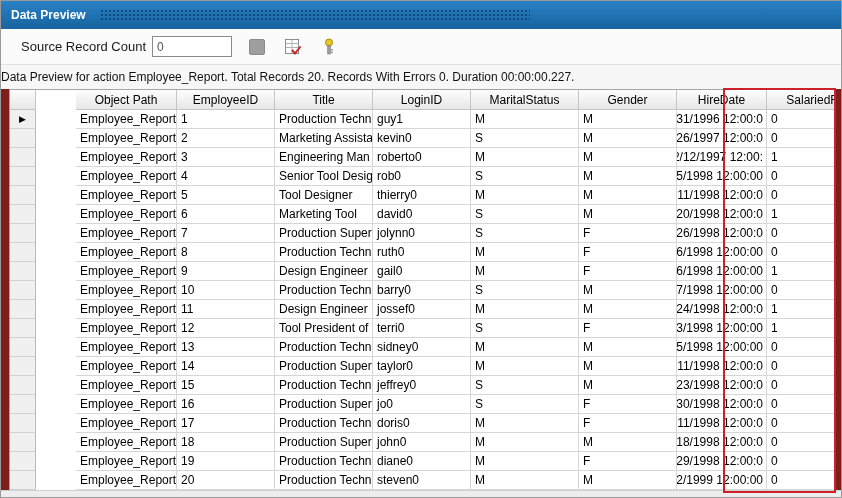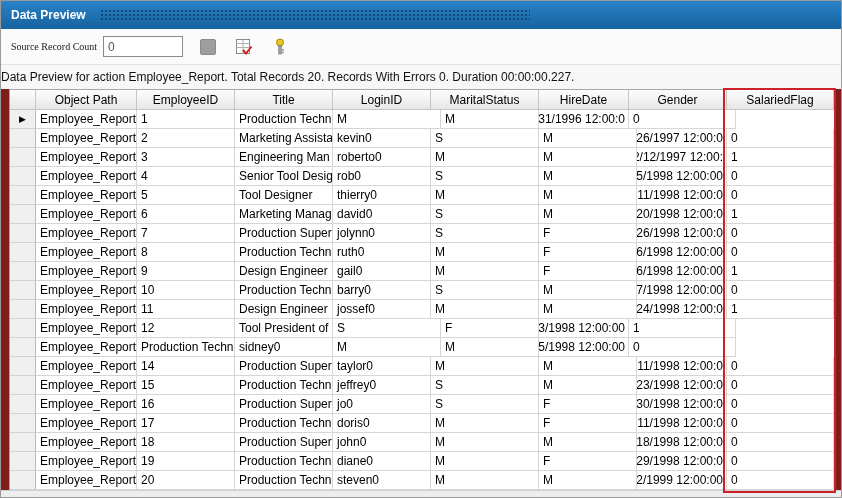--- a/index.html
+++ b/index.html
@@ -19,21 +19,21 @@
     margin-left:14px; width:430px; height:12px;
     background-image:radial-gradient(rgba(0,40,80,0.55) 1px, transparent 1.2px);
     background-size:4px 4px;
   }
   
   #toolbar {
     position:absolute; left:0; top:28px; width:100%; height:36px;
     background:#fbfbfb; border-bottom:1px solid #e3e3e3;
     display:flex; align-items:center;
   }
-  #toolbar .lbl { font-size:10px; color:#1a1a1a; padding-left:10px; white-space:nowrap;font-family:Liberation Serif, serif; }
+  #toolbar .lbl { font-size:13px; color:#1a1a1a; padding-left:20px; white-space:nowrap; }
   #toolbar input {
     margin-left:6px; width:80px; height:21px;
     border:1px solid #8a8a8a; font-size:12px; color:#555;
     padding:0 4px; background:#fff; font-family:"Liberation Sans", sans-serif;
   }
   .tbtn {
     width:22px; height:22px; border:none; background:transparent;
     display:flex; align-items:center; justify-content:center; cursor:pointer; padding:0;
   }
   #btn-stop { margin-left:14px; }
@@ -68,21 +68,21 @@
     flex:0 0 26px; width:26px; background:#f0f0f0;
     border-right:1px solid #b9b9b9; border-bottom:1px solid #d2d2d2;
     display:flex; align-items:center; justify-content:center;
   }
   .arrow { font-size:9px; color:#000; line-height:1; }
   .cell {
     border-right:1px solid #d6d6d6; border-bottom:1px solid #d6d6d6;
     display:flex; align-items:center; padding-left:4px;
     white-space:nowrap; overflow:hidden; color:#000; background:#fff;
   }
-  .c0 { flex:0 0 101px; width:101px; }
+  .c0 { flex:0 0 101px; width:101px;margin-left:40px; }
   .c1 { flex:0 0 98px;  width:98px;  }
   .c2 { flex:0 0 98px;  width:98px;  }
   .c3 { flex:0 0 98px;  width:98px;  }
   .c4 { flex:0 0 108px; width:108px; }
   .c5 { flex:0 0 98px;  width:98px;  }
   .c6 { flex:0 0 90px;  width:90px;  }
   .c7 { flex:0 0 107px; width:107px; }
   .cell.c6 { justify-content:flex-end; padding-left:0; padding-right:3px; }
   
   #hl {
@@ -136,33 +136,34 @@
 
   <div id="grid">
     <div id="gheader">
       <div id="corner"></div>
 
     <div class="hcell c0">Object Path</div>
         <div class="hcell c1">EmployeeID</div>
         <div class="hcell c2">Title</div>
         <div class="hcell c3">LoginID</div>
         <div class="hcell c4">MaritalStatus</div>
+        <div class="hcell c5">Gender</div>
         <div class="hcell c6">HireDate</div>
-        <div class="hcell c5">Gender</div>
         <div class="hcell c7">SalariedFlag</div>
       </div>
     <div id="gbody">
 
     <div class="grow">
           <div class="rh">
             <span class="arrow">▶</span>
           </div>
           <div class="cell c0">Employee_Report</div>
           <div class="cell c1">1</div>
           <div class="cell c2">Production Techni</div>
+          <div class="cell c3">guy1</div>
           <div class="cell c4">M</div>
           <div class="cell c5">M</div>
           <div class="cell c6">7/31/1996 12:00:0</div>
           <div class="cell c7">0</div>
         </div>
         <div class="grow">
           <div class="rh"></div>
           <div class="cell c0">Employee_Report</div>
           <div class="cell c1">2</div>
           <div class="cell c2">Marketing Assista</div>
@@ -202,21 +203,21 @@
           <div class="cell c3">thierry0</div>
           <div class="cell c4">M</div>
           <div class="cell c5">M</div>
           <div class="cell c6">1/11/1998 12:00:0</div>
           <div class="cell c7">0</div>
         </div>
         <div class="grow">
           <div class="rh"></div>
           <div class="cell c0">Employee_Report</div>
           <div class="cell c1">6</div>
-          <div class="cell c2">Marketing Manag</div>
+          <div class="cell c2">Marketing Tool</div>
           <div class="cell c3">david0</div>
           <div class="cell c4">S</div>
           <div class="cell c5">M</div>
           <div class="cell c6">1/20/1998 12:00:0</div>
           <div class="cell c7">1</div>
         </div>
         <div class="grow">
           <div class="rh"></div>
           <div class="cell c0">Employee_Report</div>
           <div class="cell c1">7</div>
@@ -269,28 +270,30 @@
           <div class="cell c4">M</div>
           <div class="cell c5">M</div>
           <div class="cell c6">2/24/1998 12:00:0</div>
           <div class="cell c7">1</div>
         </div>
         <div class="grow">
           <div class="rh"></div>
           <div class="cell c0">Employee_Report</div>
           <div class="cell c1">12</div>
           <div class="cell c2">Tool President of</div>
+          <div class="cell c3">terri0</div>
           <div class="cell c4">S</div>
           <div class="cell c5">F</div>
           <div class="cell c6">3/3/1998 12:00:00</div>
           <div class="cell c7">1</div>
         </div>
         <div class="grow">
           <div class="rh"></div>
           <div class="cell c0">Employee_Report</div>
+          <div class="cell c1">13</div>
           <div class="cell c2">Production Techni</div>
           <div class="cell c3">sidney0</div>
           <div class="cell c4">M</div>
           <div class="cell c5">M</div>
           <div class="cell c6">3/5/1998 12:00:00</div>
           <div class="cell c7">0</div>
         </div>
         <div class="grow">
           <div class="rh"></div>
           <div class="cell c0">Employee_Report</div>

